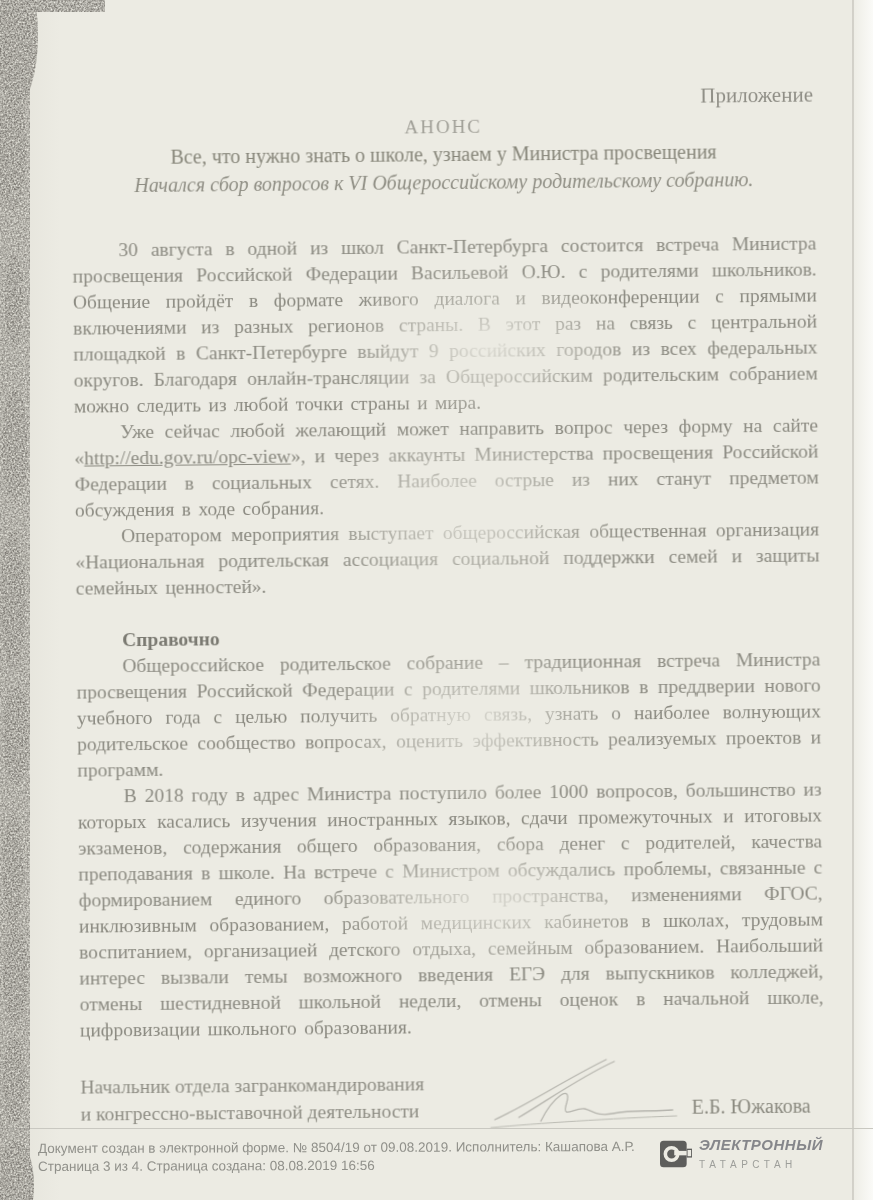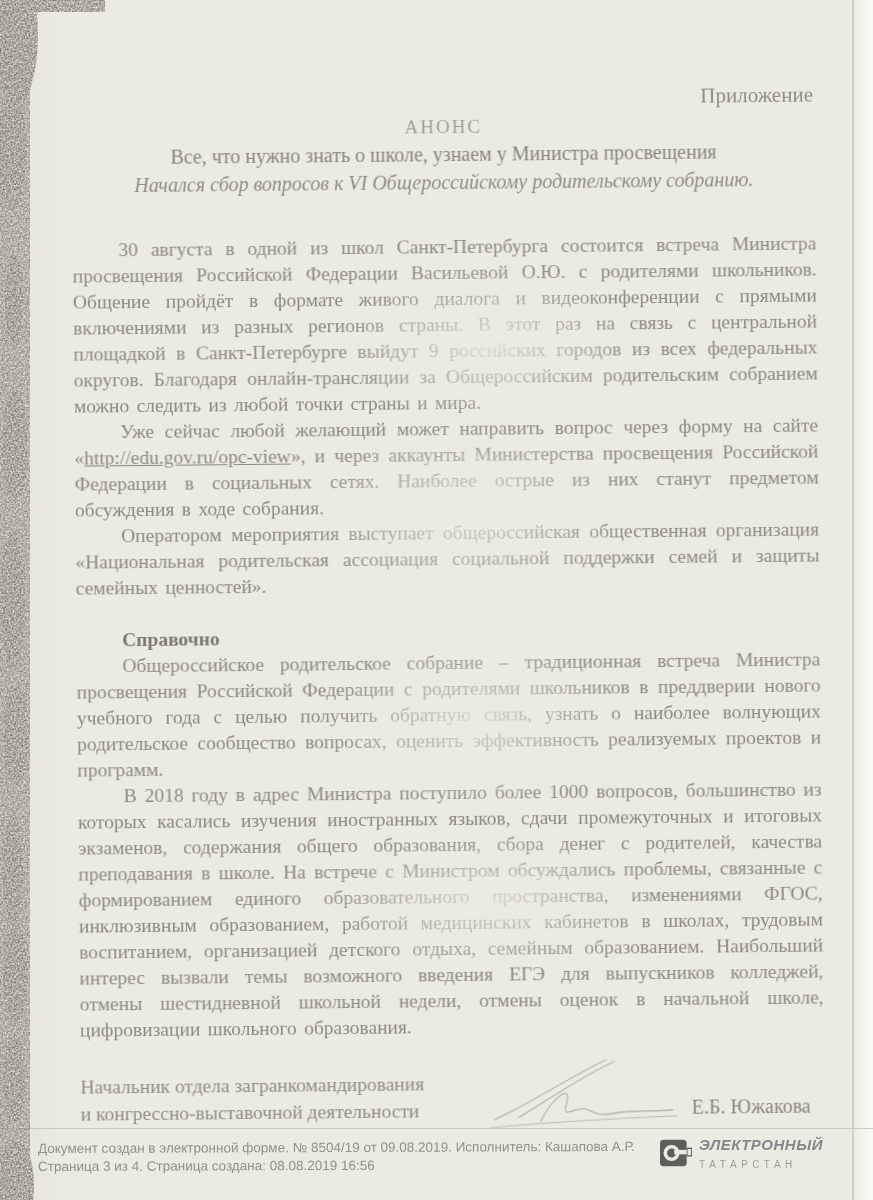--- a/index.html
+++ b/index.html
@@ -72,21 +72,21 @@
     background:var(--divider,#c9c8c1);z-index:4;
   }
   .footer-meta{
     position:absolute;left:38px;top:1139px;z-index:4;
     font-family:"Liberation Sans","DejaVu Sans",sans-serif;
     font-size:13.5px;line-height:18px;color:var(--footer-ink,#90908a);
     transform:rotate(-0.2deg);
   }
   .logo{
     position:absolute;right:50px;top:1137px;z-index:4;
-    display:flex;align-items:flex-start;gap:7px;
+    display:flex;align-items:center;gap:7px;
     font-family:"Liberation Sans","DejaVu Sans",sans-serif;
   }
   .logo-text .top{
     font-size:15px;font-weight:bold;font-style:italic;
     color:#85868a;letter-spacing:0.5px;line-height:16px;
   }
   .logo-text .bottom{
     font-size:10px;color:#9d9e9a;letter-spacing:4.5px;line-height:12px;margin-top:6px;
   }
 </style>

